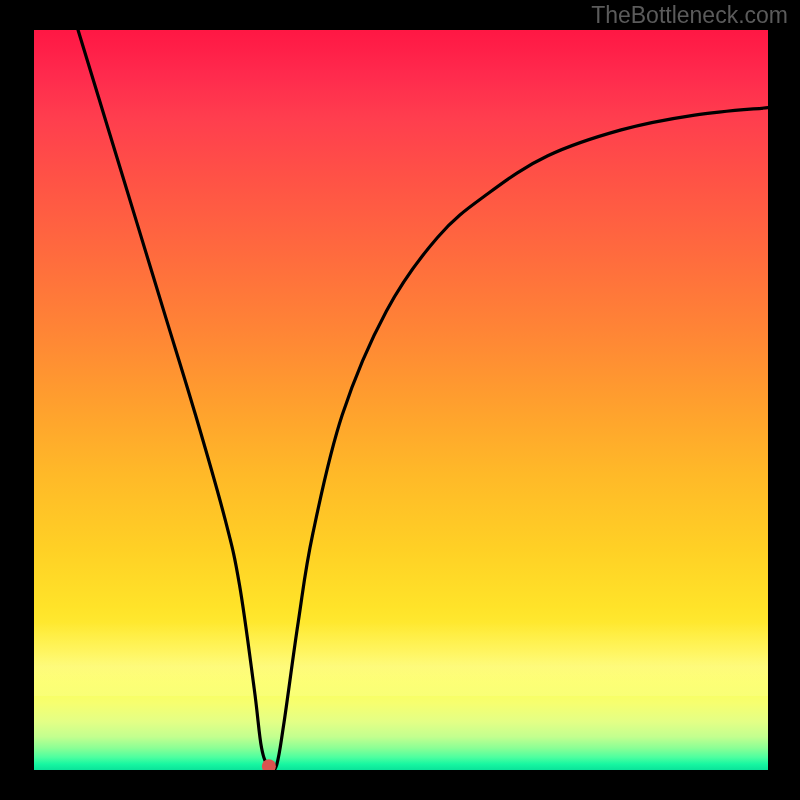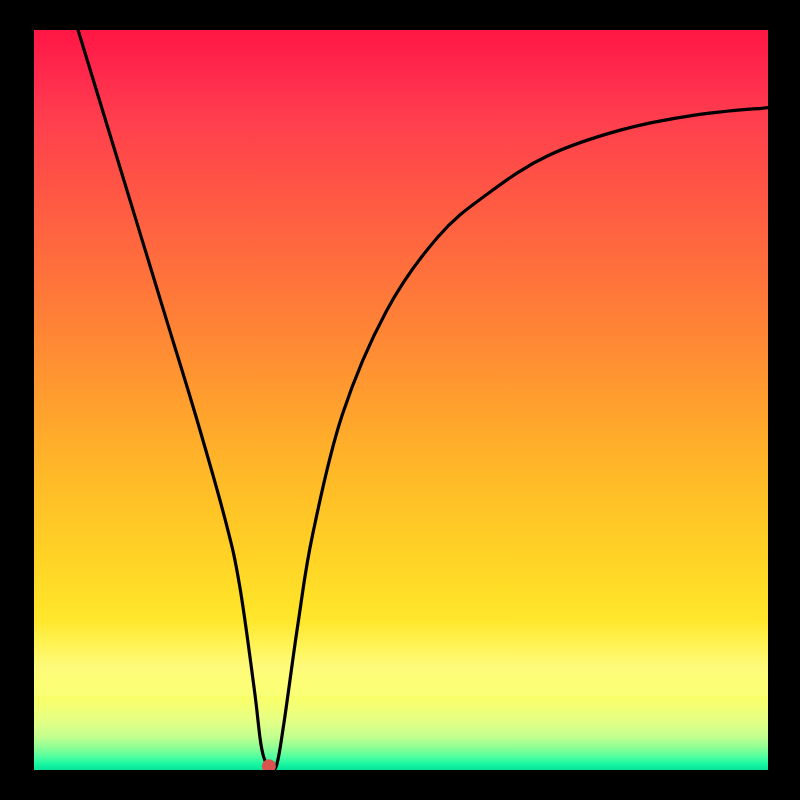--- a/index.html
+++ b/index.html
@@ -93,20 +93,21 @@
     fill: #d9534f;
     stroke: #000000;
     stroke-opacity: 0;
     stroke-width: 0;
   }
 </style>
 </head>
 <body>
 
 <div class="frame">
+  <div class="watermark">TheBottleneck.com</div>
 
   <div class="plot-area">
     <div class="bg-gradient"></div>
     <div class="light-band"></div>
 
     <svg class="curve" viewBox="0 0 734 740" preserveAspectRatio="none">
       <path id="curve-path" class="curve-path" d="M 44.04 0.00 C 49.32 17.32, 62.83 61.57, 73.40 96.20 C 83.97 130.83, 92.19 157.77, 102.76 192.40 C 113.33 227.03, 121.55 253.97, 132.12 288.60 C 142.69 323.23, 150.91 348.84, 161.48 384.80 C 172.05 420.76, 182.91 457.76, 190.84 488.40 C 198.77 519.04, 200.24 524.36, 205.52 555.00 C 210.80 585.64, 216.24 629.30, 220.20 658.60 C 224.16 687.90, 224.90 703.81, 227.54 717.80 C 230.18 731.79, 232.24 732.97, 234.88 736.30 C 237.52 739.63, 239.58 743.63, 242.22 736.30 C 244.86 728.97, 245.60 721.57, 249.56 695.60 C 253.52 669.63, 258.96 626.63, 264.24 592.00 C 269.52 557.37, 270.99 540.50, 278.92 503.20 C 286.85 465.90, 295.07 424.76, 308.28 384.80 C 321.49 344.84, 335.14 313.17, 352.32 281.20 C 369.50 249.23, 385.20 228.51, 403.70 207.20 C 422.20 185.89, 435.26 177.45, 455.08 162.80 C 474.90 148.15, 490.02 137.12, 513.80 125.80 C 537.58 114.48, 560.78 107.23, 587.20 99.90 C 613.62 92.57, 634.18 89.10, 660.60 85.10 C 687.02 81.10, 720.79 79.03, 734.00 77.70"></path>
       <circle id="marker-dot" class="dot" r="7" cx="234.88" cy="736.30" fill="#d9534f"></circle>
     </svg>
   </div>

